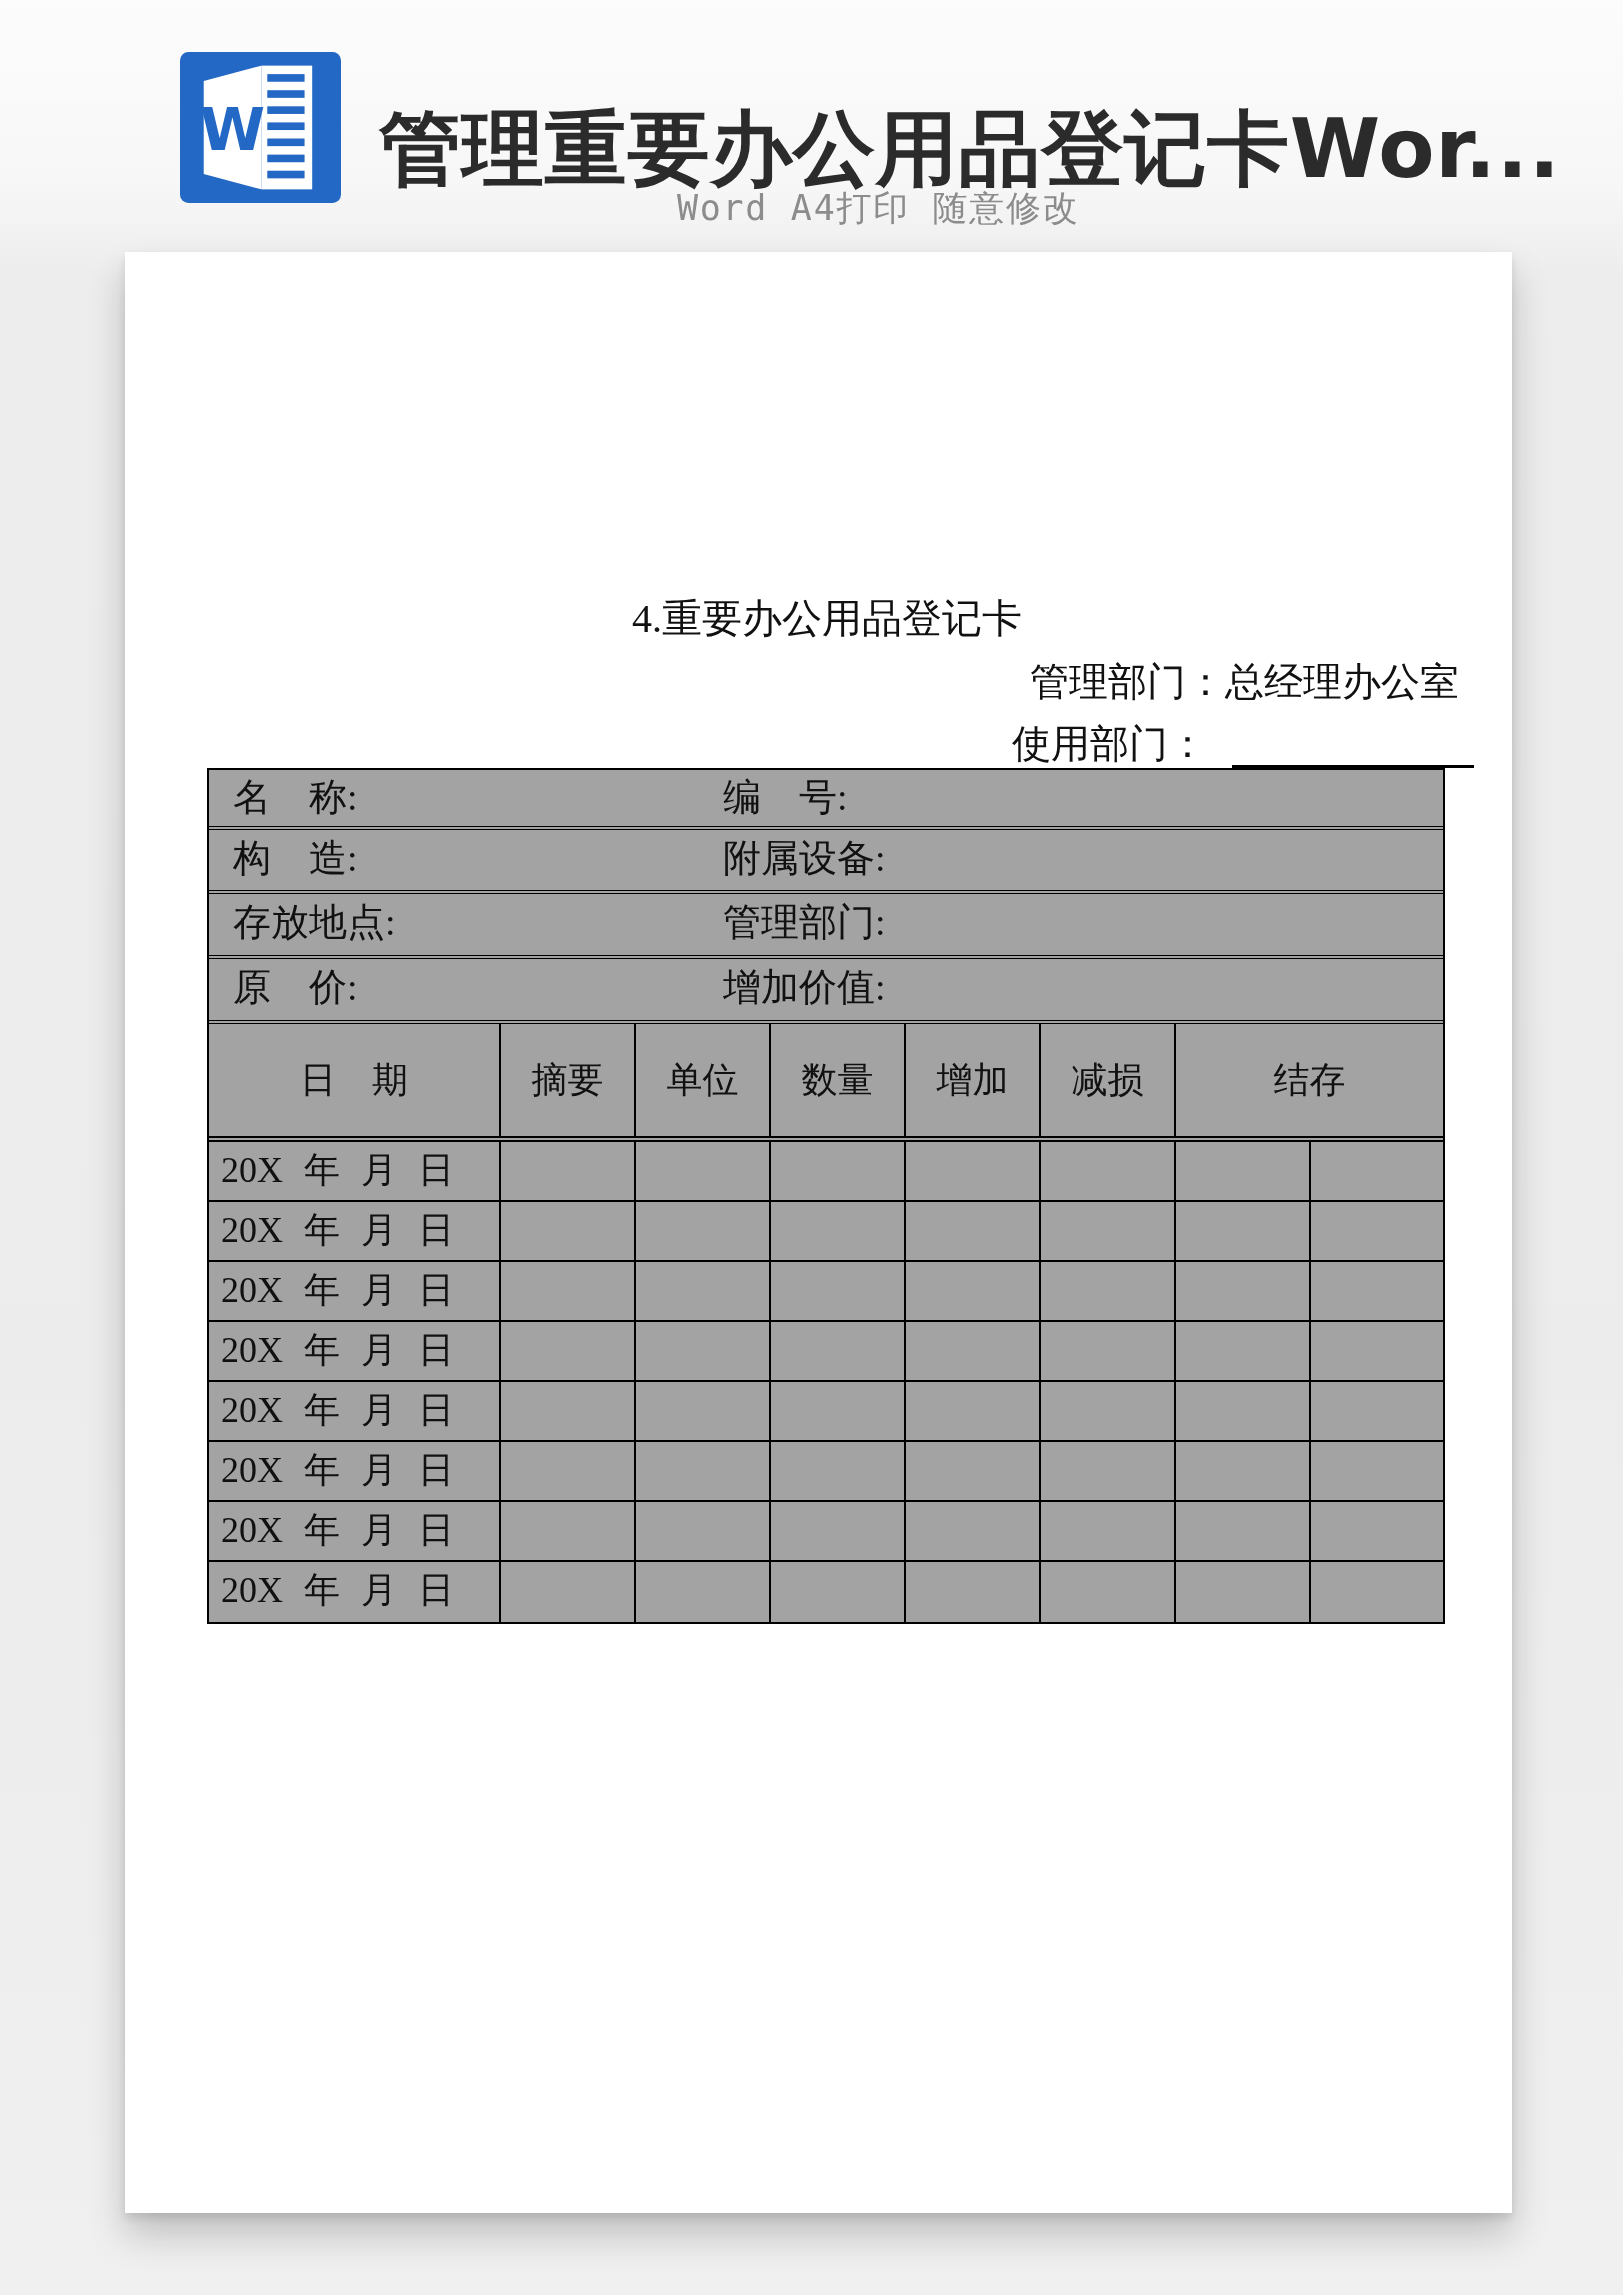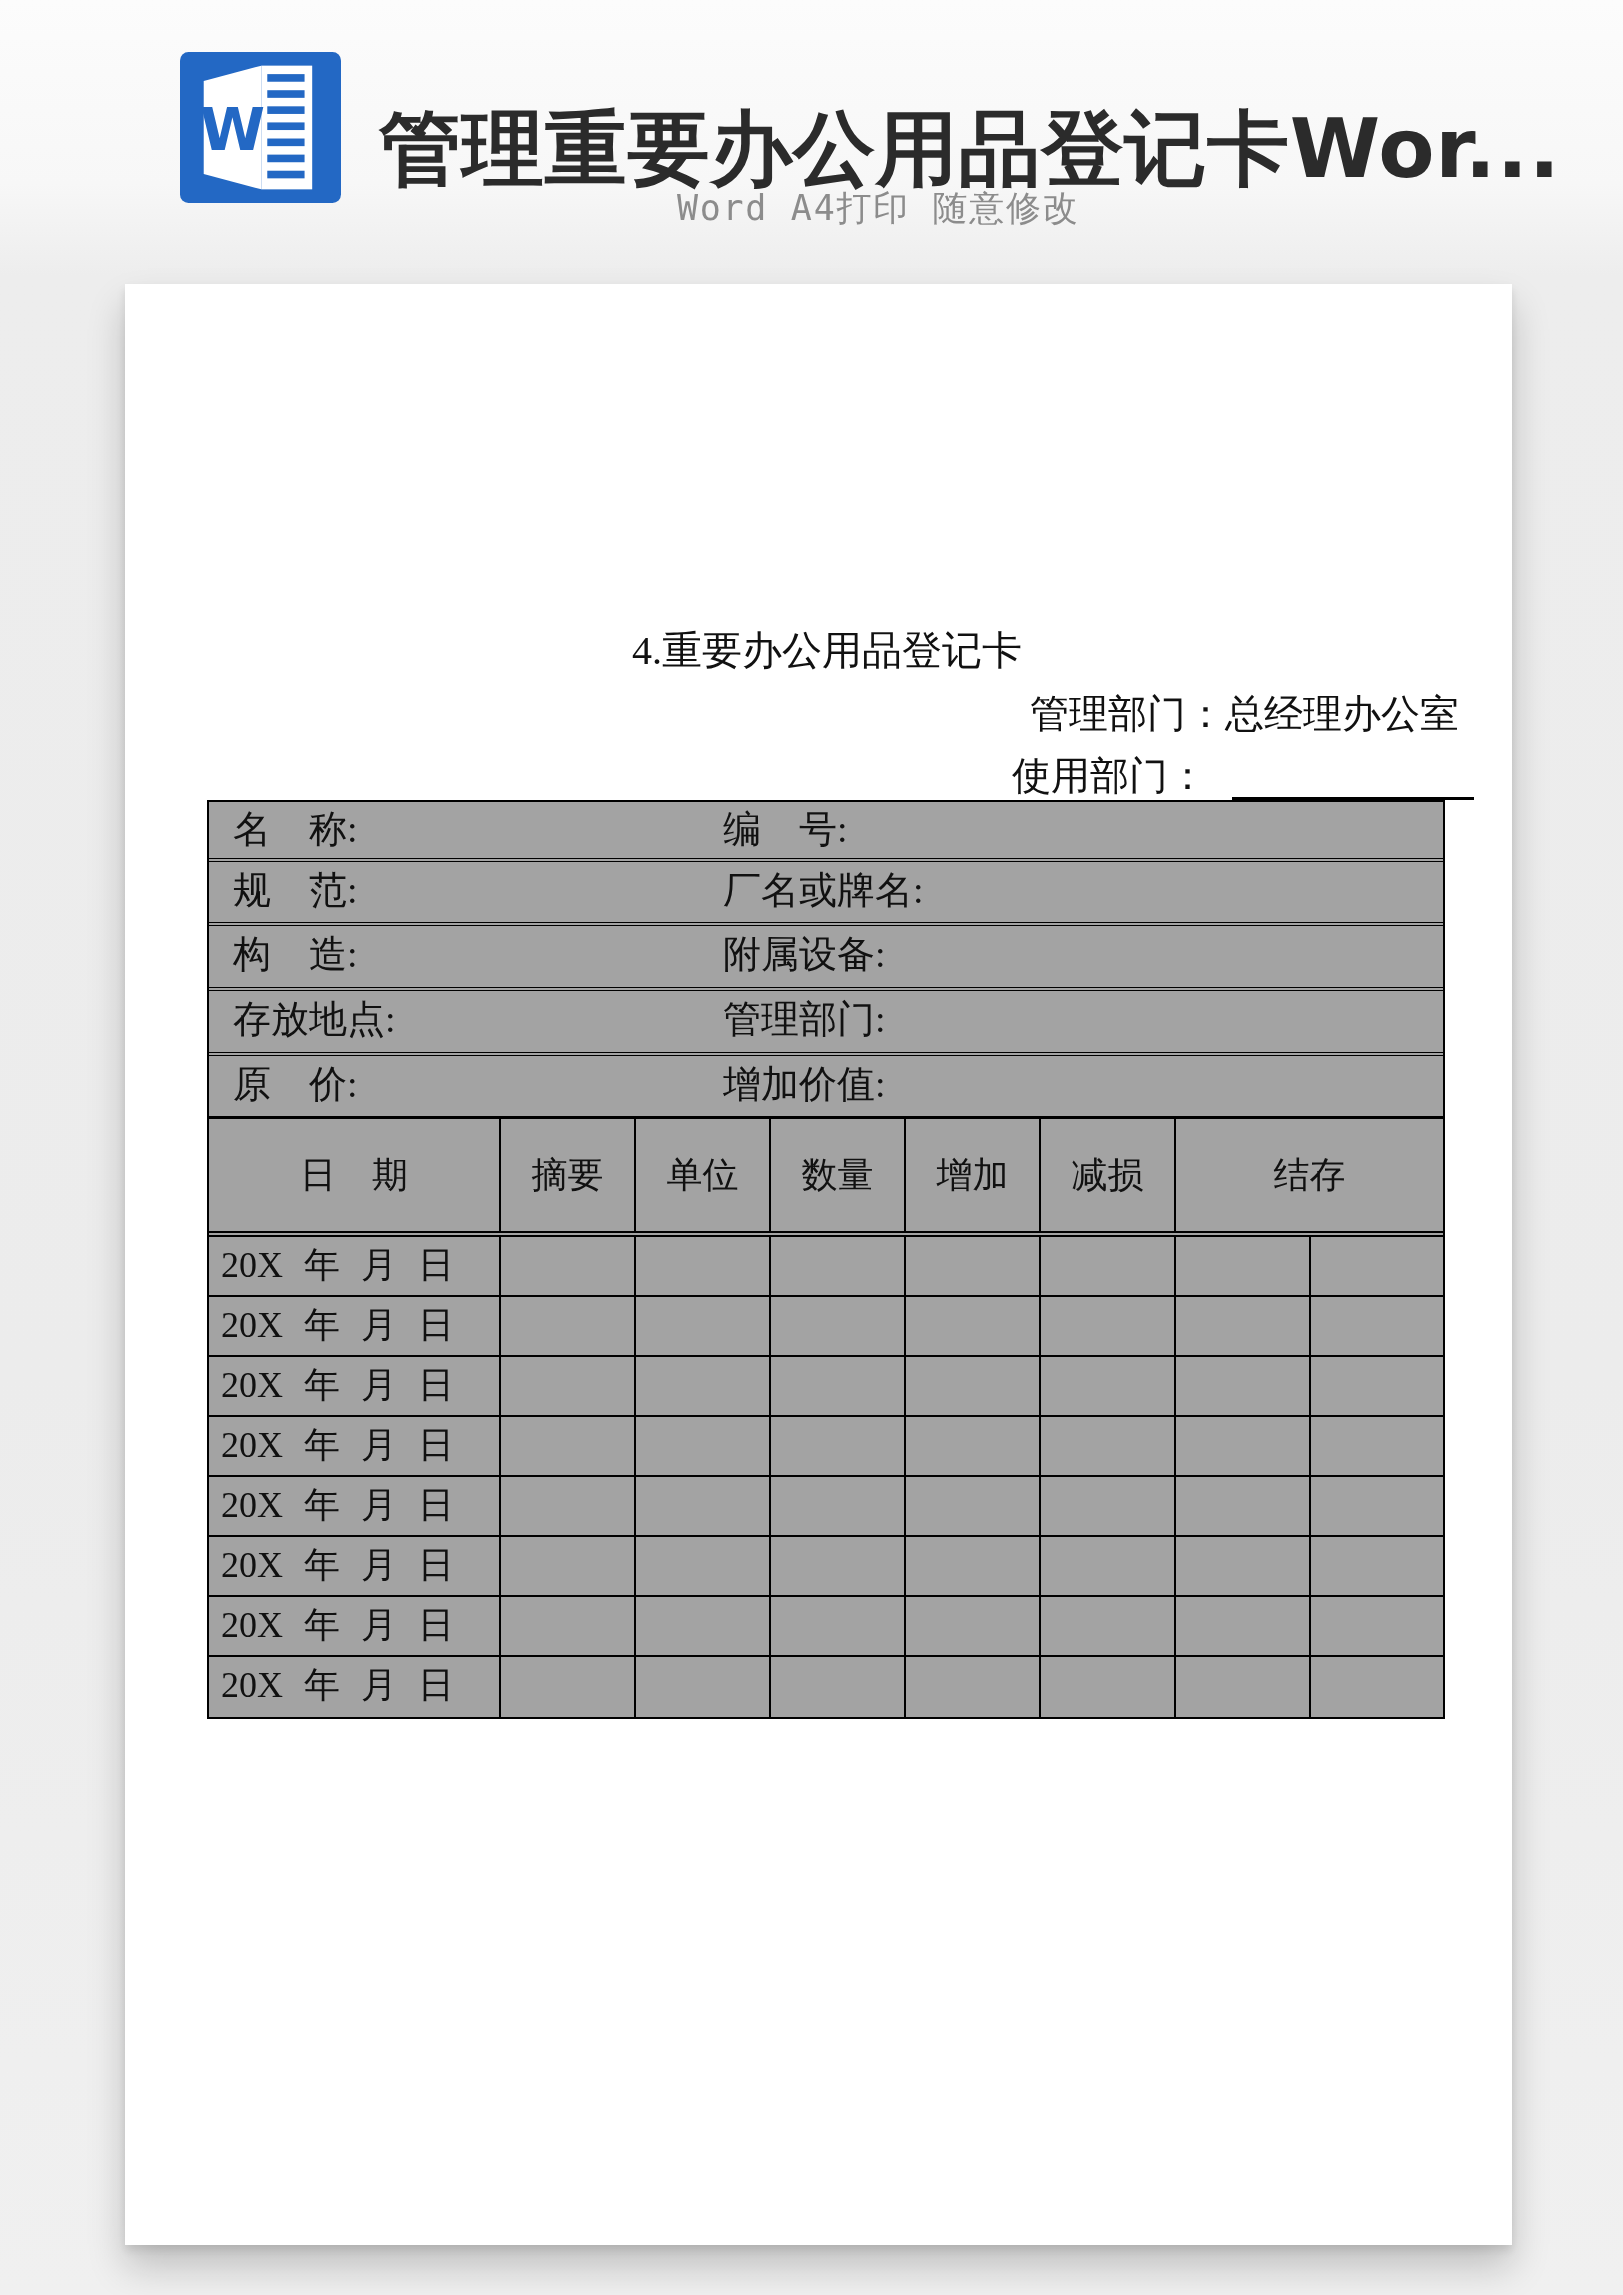--- a/index.html
+++ b/index.html
@@ -28,21 +28,20 @@
     font-family:"DejaVu Sans Mono","Liberation Mono",monospace;
     font-size:35px;line-height:39px;color:var(--subtitle,#8c8c8c);
     letter-spacing:1.7px;white-space:nowrap;
   }
 
   
   .page{
     position:absolute;left:125px;top:252px;width:1387px;height:1961px;
     background:#fff;
     box-shadow:0 5px 8.5px rgba(0,0,0,.10),0 22px 36px rgba(0,0,0,.20);
-    margin-top:32px;
   }
   .doc-title{
     position:absolute;left:507px;top:342px;
     font-size:40px;line-height:49px;font-weight:400;margin:0;white-space:nowrap;
   }
   .dept-line1{
     position:absolute;right:53px;top:406px;
     font-size:39px;line-height:47px;white-space:nowrap;
   }
   .dept-line2{
@@ -132,24 +131,20 @@
     <div class="dept-line2">
       <span>使用部门：</span>
       <span class="dept-underline"><span></span></span>
     </div>
 
     <div class="tbl">
       <div id="info-rows">
           <div class="irow">
             <span class="il">名　称:</span>
             <span class="ir">编　号:</span>
-          </div>
-          <div class="irow">
-            <span class="il">规　范:</span>
-            <span class="ir">厂名或牌名:</span>
           </div>
           <div class="irow">
             <span class="il">构　造:</span>
             <span class="ir">附属设备:</span>
           </div>
           <div class="irow">
             <span class="il">存放地点:</span>
             <span class="ir">管理部门:</span>
           </div>
           <div class="irow">

